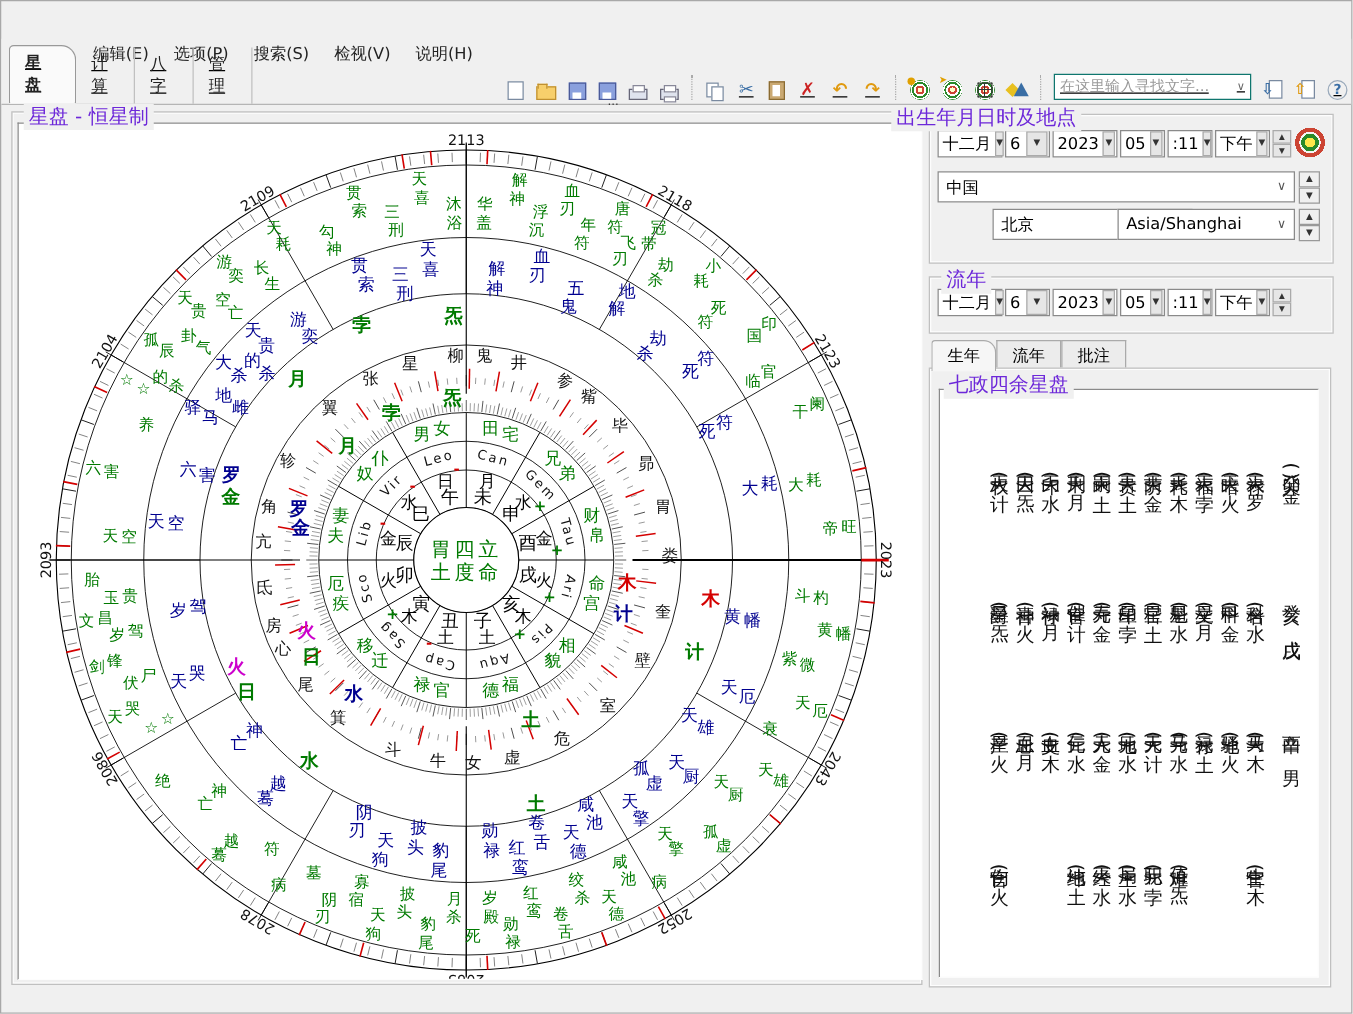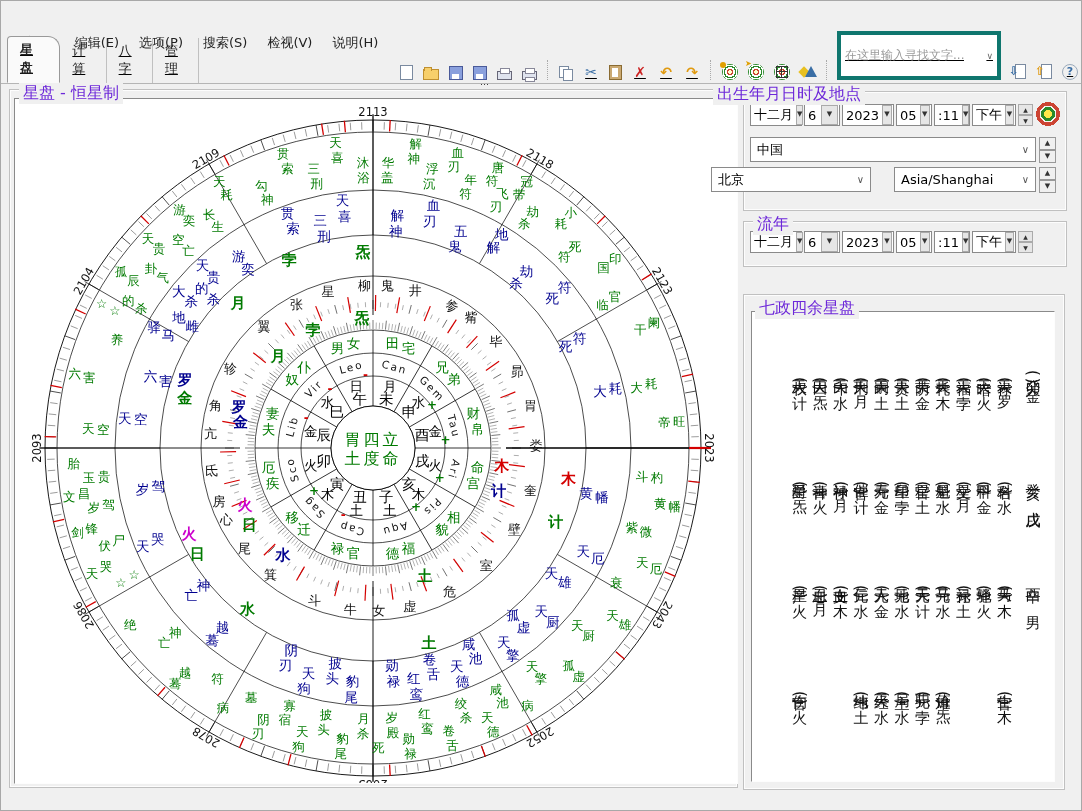--- a/index.html
+++ b/index.html
@@ -40,21 +40,21 @@
      background:radial-gradient(circle,#ffffca 0 2px,#cc4433 2px 3.5px,#fff 3.5px 5px,#2a8a2a 5px 6.5px,#fff 6.5px 7.5px,#2a8a2a 7.5px 8px,transparent 8px);}
   .ik-target::after{content:"";position:absolute;left:-2px;top:-2px;width:6px;height:6px;border-radius:50%;background:#e0a000;}
   .ik-target2::after{content:"➤";position:absolute;left:-3px;top:-5px;font-size:8px;color:#e0a000;}
   .ik-target3::after{content:"";position:absolute;left:2px;top:2px;width:10px;height:10px;border:1px solid #333;
      background:linear-gradient(#0000 0 4px,#333 4px 5px,#0000 5px),linear-gradient(90deg,#0000 0 4px,#333 4px 5px,#0000 5px);}
   .ik-shapes::before{content:"";position:absolute;left:0;top:4px;width:8px;height:8px;background:#e8c020;transform:rotate(45deg);}
   .ik-shapes::after{content:"";position:absolute;right:-1px;top:2px;border-left:6px solid transparent;border-right:6px solid transparent;border-bottom:11px solid #3a6ea5;}
   .ik-down::before,.ik-up::before{content:"";position:absolute;right:0;top:0;width:9px;height:13px;background:#fff;border:1px solid #7a8aa0;}
   .ik-down::after{content:"⇩";position:absolute;left:-1px;top:0px;font-size:12px;font-weight:bold;color:#3a6ea5;}
   .ik-up::after{content:"⇧";position:absolute;left:-1px;top:0px;font-size:12px;font-weight:bold;color:#e09a10;}
-  .searchbox{width:148px;height:19px;border:4px solid #0f766e;background:#fff;display:flex;align-items:center;justify-content:space-between;padding:11px 4px;margin:0 4px 3px 4px;}
+  .searchbox{width:148px;height:19px;border:1px solid #0f766e;background:#fff;display:flex;align-items:center;justify-content:space-between;padding:0 4px;margin:0 4px 3px 4px;}
   .searchbox .ph{color:#999;font-size:12px;white-space:nowrap;overflow:hidden;}
   .searchbox .chev{color:#666;font-size:9px;}
   
   .gframe{position:absolute;border:1px solid #c0c0c0;box-shadow:inset 0 0 0 1px #fdfdfd;}
   .glabel{position:absolute;font-size:16px;color:#6d28d9;background:#f0f0f0;padding:0 4px;z-index:3;}
   .sunken{position:absolute;background:#fff;border:1px solid;border-color:#8a8a8a #fdfdfd #fdfdfd #8a8a8a;}
   
   .dcombo{display:flex;height:22px;border:1px solid #8a8a8a;background:#fff;box-sizing:border-box;align-items:center;margin-right:2px;}
   .dcombo .v{flex:1;font-size:13px;padding:0 3px;white-space:nowrap;}
   .dcombo .db{width:15px;height:18px;margin-right:1px;background:#e6e6e6;border:1px solid #aaa;font-size:7px;line-height:17px;text-align:center;color:#333;}
@@ -1133,21 +1133,21 @@
   <div style="position:absolute;left:1034px;top:100px;width:26px;height:26px;border-radius:50%;
        background:radial-gradient(circle,#ffe84a 0 4px,#2a8a2a 4px 7px,#f5f5f5 7px 8.5px,#cc4433 8.5px 12px,transparent 12px);"></div>
   <div class="mcombo" style="left:749px;top:136px;width:286px;">
     <span>中国</span>
       <span class="chev">∨</span>
   </div>
   <div class="scrollpair" style="left:1038px;top:136px;">
       <div>▲</div>
       <div>▼</div>
     </div>
-  <div class="mcombo" style="left:710px;top:166px;width:160px;gap:48px;">
+  <div class="mcombo" style="left:793px;top:166px;width:160px;gap:48px;">
     <span>北京</span>
       <span class="chev">∨</span>
   </div>
   <div class="mcombo" style="left:893px;top:166px;width:142px;">
     <span>Asia/Shanghai</span>
       <span class="chev">∨</span>
   </div>
   <div class="scrollpair" style="left:1038px;top:166px;">
       <div>▲</div>
       <div>▼</div>
@@ -1179,20 +1179,21 @@
       <span class="dcombo" style="width: 44px;">
         <span class="v">下午</span>
         <span class="db">▼</span>
       </span>
       <span class="spin">
         <div>▲</div>
         <div>▼</div>
       </span>
     </div>
 
+  <div id="infotabs" style="position:absolute;left:744px;top:271px;"><span class="itab active">生年</span><span class="itab">流年</span><span class="itab">批注</span></div>
   <div class="gframe" style="left:742px;top:293px;width:320px;height:494px;background:#f0f0f0;"></div>
   <span class="glabel" style="left:754px;top:297px;">七政四余星盘</span>
   <div class="sunken" id="starsbox" style="left:750px;top:310px;width:302px;height:469px;">
       <div class="vcol" style="left: 37px; top: 56px;"><span class="vname">天权</span><span class="velem">(计)</span></div>
       <div class="vcol" style="left: 57.5px; top: 56px;"><span class="vname">天囚</span><span class="velem">(炁)</span></div>
       <div class="vcol" style="left: 78px; top: 56px;"><span class="vname">天印</span><span class="velem">(水)</span></div>
       <div class="vcol" style="left: 98.5px; top: 56px;"><span class="vname">天刑</span><span class="velem">(月)</span></div>
       <div class="vcol" style="left: 119px; top: 56px;"><span class="vname">天嗣</span><span class="velem">(土)</span></div>
       <div class="vcol" style="left: 139.5px; top: 56px;"><span class="vname">天贵</span><span class="velem">(土)</span></div>
       <div class="vcol" style="left: 160px; top: 56px;"><span class="vname">天荫</span><span class="velem">(金)</span></div>

